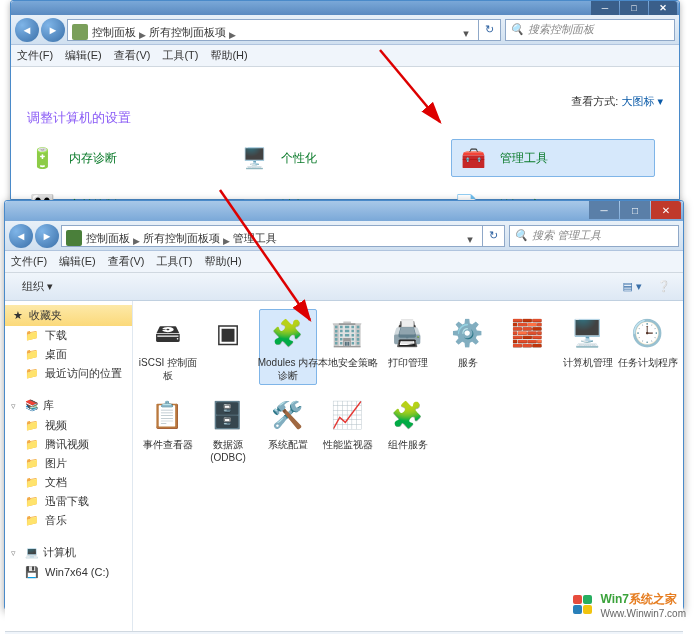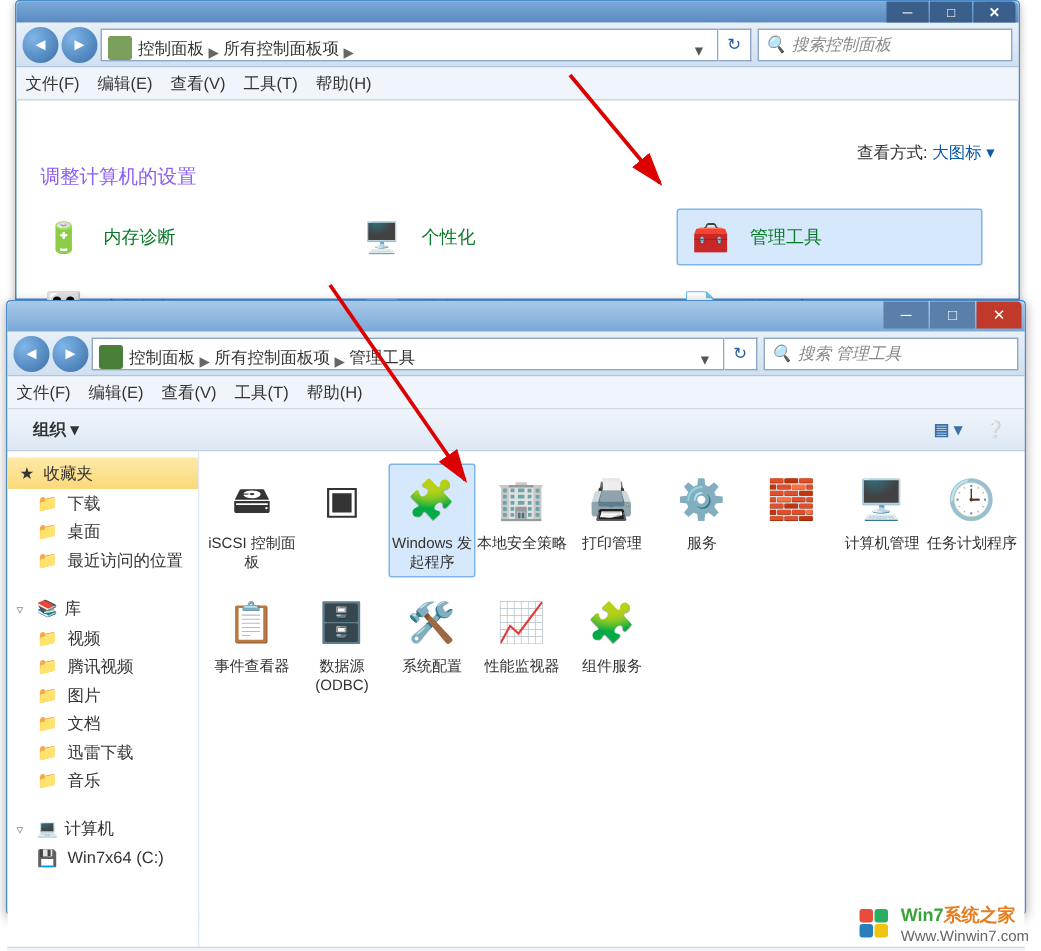--- a/index.html
+++ b/index.html
@@ -37,21 +37,21 @@
   .cp-item.hl { background:#d6e8fb; border:1px solid #7fb5e8; padding:2px 6px; border-radius:2px; margin-right:8px; }
   
   
   .win2 { position: absolute; left: 4px; top: 200px; width: 680px; height: 410px; border: 1px solid #4a8ac9; background:#fff; border-radius:3px; box-shadow:0 2px 8px rgba(0,0,0,0.35); }
   .titlebar2 { height:20px; background: linear-gradient(#a8c8e8,#7aa8d8); border-radius:3px 3px 0 0; position:relative; }
   .winbtns2 { position:absolute; right:2px; top:0; display:flex; }
   .winbtn2 { width:30px; height:18px; display:flex; align-items:center; justify-content:center; color:#fff; font-size:10px; }
   .winbtn2.min, .winbtn2.max { background:#5a7fa8; margin-left:1px; }
   .winbtn2.cls { background:#c0392b; margin-left:1px; border-radius:0 3px 0 0; }
   
-  .toolbar2 { height:28px; background: linear-gradient(#f0f5fb,#dde8f4); border-bottom:1px solid #c0d0e0; display:flex; align-items:center; padding:0 8px; gap:10px; font-size:11px; color:#333;font-weight:bold; }
+  .toolbar2 { height:28px; background: linear-gradient(#f0f5fb,#dde8f4); border-bottom:1px solid #c0d0e0; display:flex; align-items:center; padding:0 8px; gap:10px; font-size:11px; color:#333; }
   .org-btn { padding:2px 8px; border:1px solid transparent; border-radius:2px; display:flex; align-items:center; gap:3px; }
   .tb-spacer { flex:1; }
   .tb-icon { width:22px; height:20px; display:flex; align-items:center; justify-content:center; color:#3a6fa8; }
   
   .win2-body { display:flex; height:330px; }
   .sidebar { width:128px; background:#fff; border-right:1px solid #e0e8f0; overflow:hidden; font-size:11px; }
   .side-section { padding:4px 0 8px 0; }
   .side-hdr { display:flex; align-items:center; gap:4px; padding:3px 6px; color:#333; }
   .side-hdr.fav { background:linear-gradient(#fde9a8,#fbd97a); color:#333; }
   .side-item { display:flex; align-items:center; gap:6px; padding:2px 6px 2px 20px; color:#333; }
@@ -65,21 +65,21 @@
   .tool-icon { width:42px; height:42px; display:flex; align-items:center; justify-content:center; font-size:26px; margin-bottom:3px; }
   .tool-label { width:62px; word-break:break-word; }
   .row2 { margin-top:6px; }
   
   .statusbar { height:30px; border-top:1px solid #d0d8e0; background:#f0f5fb; display:flex; align-items:center; padding:0 8px; gap:8px; font-size:11px; color:#555; }
   
   
   .arrows { position:absolute; left:0; top:0; width:694px; height:634px; pointer-events:none; }
   
   
-  .watermark { position:absolute; right:8px; bottom:4px; display:flex; align-items:center; gap:6px; font-size:11px; color:#333; }
+  .watermark { position:absolute; right:8px; bottom:15px; display:flex; align-items:center; gap:6px; font-size:11px; color:#333; }
   .wm-flag { width:22px; height:22px; }
   .wm-flag div { width:9px; height:9px; float:left; border-radius:2px; margin:0.5px; }
   .wm-title { font-weight:bold; font-size:12px; }
   .wm-title .g { color:#3aa23a; } .wm-title .o{color:#e67e22;}
   .wm-url { font-size:10px; color:#666; }
 </style>
 </head>
 <body>
 
 <div class="win1">
@@ -266,21 +266,21 @@
       <div class="icon-grid" id="tools-row1" style="grid-template-columns:repeat(9,58px);">
           <div class="tool">
             <div class="tool-icon">🖴</div>
             <div class="tool-label">iSCSI 控制面板</div>
           </div>
           <div class="tool">
             <div class="tool-icon">▣</div>
           </div>
           <div class="tool sel">
             <div class="tool-icon">🧩</div>
-            <div class="tool-label">Windows 发起程序</div>
+            <div class="tool-label">Modules 内存诊断</div>
           </div>
           <div class="tool">
             <div class="tool-icon">🏢</div>
             <div class="tool-label">本地安全策略</div>
           </div>
           <div class="tool">
             <div class="tool-icon">🖨️</div>
             <div class="tool-label">打印管理</div>
           </div>
           <div class="tool">

